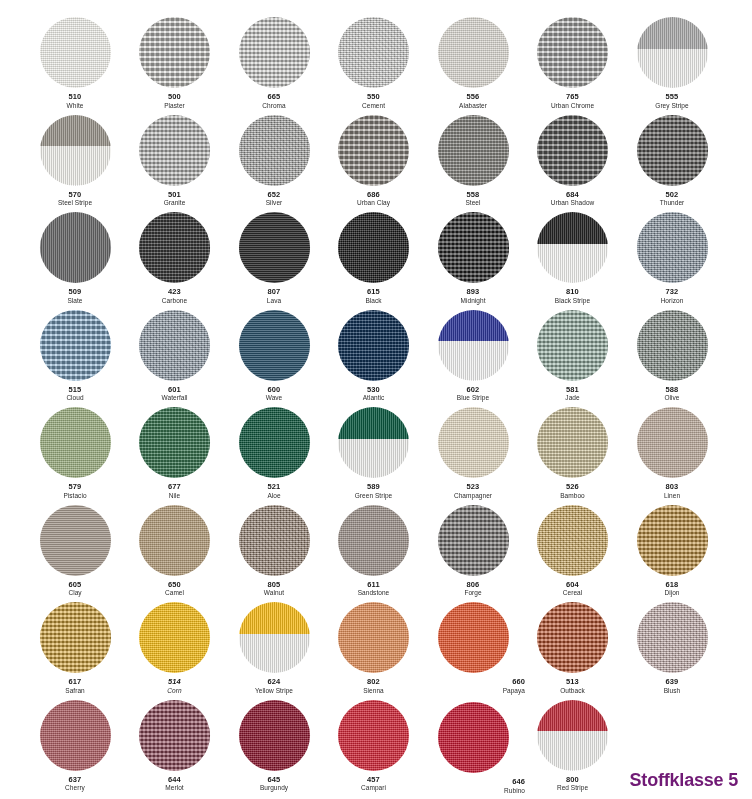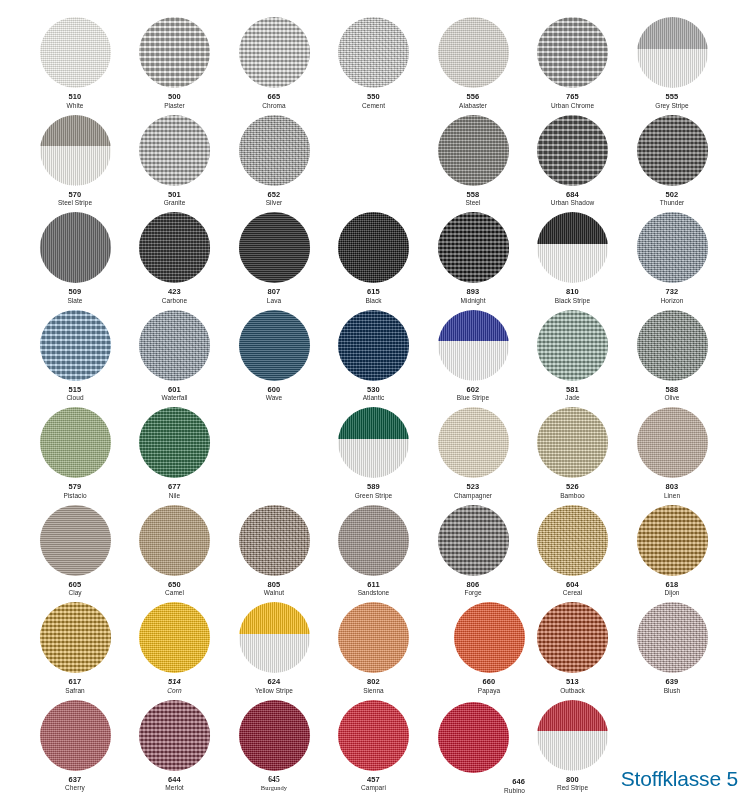--- a/index.html
+++ b/index.html
@@ -114,23 +114,23 @@
     font-weight: normal;
     color: #2b2b2b;
     line-height: 1.2;
     letter-spacing: 0.05px;
   }
 
   #collection-title {
     position: absolute;
     right: 14px;
     bottom: 8px;
-    font-size: 21px;
-    font-weight: normal;
-    color: #0369a1;
+    font-size: 18px;
+    font-weight: bold;
+    color: #701a75;
     letter-spacing: -0.2px;
     white-space: nowrap;
   }
 </style>
 </head>
 <body style="background: rgb(255, 255, 255);">
 
 <div id="swatch-grid">
     <div class="swatch-cell" style="left: 23px; top: 17px;">
       <div class="swatch-disc-wrap">
@@ -219,20 +219,29 @@
     </div>
     <div class="swatch-cell" style="left: 222px; top: 114.5px;">
       <div class="swatch-disc-wrap">
         <div class="swatch-disc" style="background: rgb(162, 162, 160);">
           <div class="weave mottled"></div>
         </div>
       </div>
       <div class="swatch-code">652</div>
       <div class="swatch-name">Silver</div>
     </div>
+    <div class="swatch-cell" style="left: 321.5px; top: 114.5px;">
+      <div class="swatch-disc-wrap">
+        <div class="swatch-disc" style="background: rgb(169, 163, 155);">
+          <div class="weave shadowcheck"></div>
+        </div>
+      </div>
+      <div class="swatch-code">686</div>
+      <div class="swatch-name">Urban Clay</div>
+    </div>
     <div class="swatch-cell" style="left: 421px; top: 114.5px;">
       <div class="swatch-disc-wrap">
         <div class="swatch-disc" style="background: rgb(147, 145, 140);">
           <div class="weave coarse"></div>
         </div>
       </div>
       <div class="swatch-code">558</div>
       <div class="swatch-name">Steel</div>
     </div>
     <div class="swatch-cell" style="left: 520.5px; top: 114.5px;">
@@ -394,20 +403,29 @@
     </div>
     <div class="swatch-cell" style="left: 122.5px; top: 407px;">
       <div class="swatch-disc-wrap">
         <div class="swatch-disc" style="background: rgb(61, 126, 87);">
           <div class="weave coarse"></div>
         </div>
       </div>
       <div class="swatch-code">677</div>
       <div class="swatch-name">Nile</div>
     </div>
+    <div class="swatch-cell" style="left: 222px; top: 407px;">
+      <div class="swatch-disc-wrap">
+        <div class="swatch-disc" style="background: rgb(10, 81, 56);">
+          <div class="weave fine"></div>
+        </div>
+      </div>
+      <div class="swatch-code">521</div>
+      <div class="swatch-name">Aloe</div>
+    </div>
     <div class="swatch-cell" style="left: 321.5px; top: 407px;">
       <div class="swatch-disc-wrap">
         <div class="swatch-disc">
           <div class="half-top" style="background: rgb(12, 90, 66);"></div>
           <div class="half-bottom" style="background: rgb(238, 238, 236);"></div>
           <div class="weave vertrib"></div>
         </div>
       </div>
       <div class="swatch-code">589</div>
       <div class="swatch-name">Green Stripe</div>
@@ -533,21 +551,21 @@
     </div>
     <div class="swatch-cell" style="left: 321.5px; top: 602px;">
       <div class="swatch-disc-wrap">
         <div class="swatch-disc" style="background: rgb(224, 139, 85);">
           <div class="weave fine"></div>
         </div>
       </div>
       <div class="swatch-code">802</div>
       <div class="swatch-name">Sienna</div>
     </div>
-    <div class="swatch-cell" style="left: 437px; top: 602px;">
+    <div class="swatch-cell" style="left: 421px; top: 602px; text-align: right;">
       <div class="swatch-disc-wrap">
         <div class="swatch-disc" style="background: rgb(226, 82, 42);">
           <div class="weave fine"></div>
         </div>
       </div>
       <div class="swatch-code">660</div>
       <div class="swatch-name">Papaya</div>
     </div>
     <div class="swatch-cell" style="left: 520.5px; top: 602px;">
       <div class="swatch-disc-wrap">
@@ -578,21 +596,21 @@
     </div>
     <div class="swatch-cell" style="left: 122.5px; top: 699.5px;">
       <div class="swatch-disc-wrap">
         <div class="swatch-disc" style="background: rgb(147, 73, 90);">
           <div class="weave basket"></div>
         </div>
       </div>
       <div class="swatch-code">644</div>
       <div class="swatch-name">Merlot</div>
     </div>
-    <div class="swatch-cell" style="left: 222px; top: 699.5px; font-family: Liberation Serif, serif;">
+    <div class="swatch-cell" style="left: 222px; top: 699.5px;">
       <div class="swatch-disc-wrap">
         <div class="swatch-disc" style="background: rgb(134, 16, 40);">
           <div class="weave fine"></div>
         </div>
       </div>
       <div class="swatch-code">645</div>
       <div class="swatch-name">Burgundy</div>
     </div>
     <div class="swatch-cell" style="left: 321.5px; top: 699.5px;">
       <div class="swatch-disc-wrap">

